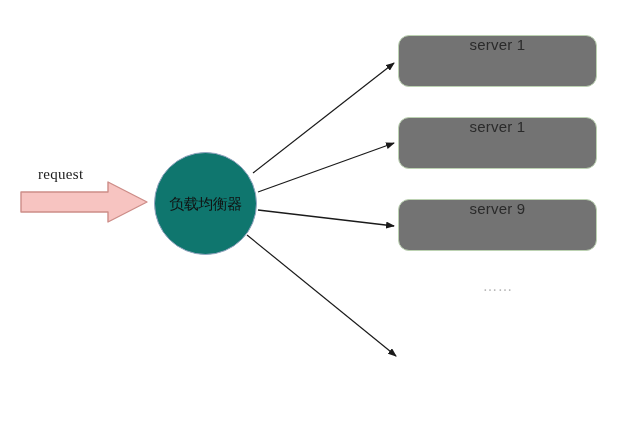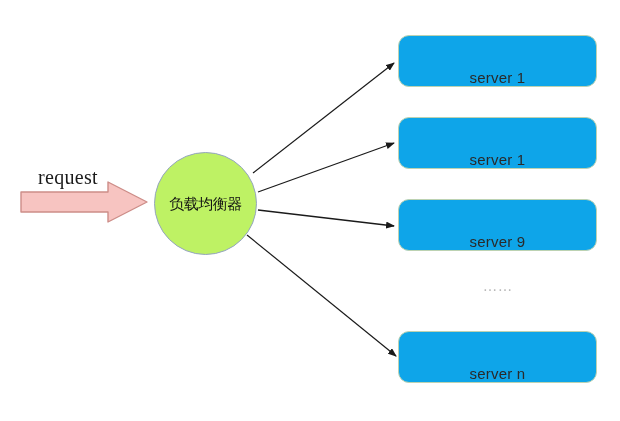--- a/index.html
+++ b/index.html
@@ -32,60 +32,60 @@
     left: 18px;
     top: 180px;
     width: 132px;
     height: 44px;
   }
   .request-label {
     position: absolute;
     left: 38px;
     top: 166px;
     font-family: "Liberation Serif", serif;
-    font-size: 20px;
+    font-size: 15px;
     color: #1b1b1b;
     letter-spacing: 0.3px;
     white-space: nowrap;
   }
   
   .lb-circle {
     position: absolute;
     left: 154px;
     top: 152px;
     width: 103px;
     height: 103px;
     border-radius: 50%;
-    background: #bef264;
+    background: #0f766e;
     border: 1px solid #94a4c0;
     box-sizing: border-box;
     display: flex;
     align-items: center;
     justify-content: center;
   }
   .lb-label {
     font-family: "DejaVu Sans", sans-serif;
     font-size: 15px;
     color: #111111;
     letter-spacing: -0.5px;
     white-space: nowrap;
     transform: translateY(1px);
   }
   
   .server-box {
     position: absolute;
     left: 398px;
     width: 199px;
     height: 52px;
-    background: #0ea5e9;
+    background: #737373;
     border: 1px solid #bcd2b2;
     border-radius: 11px;
     box-sizing: border-box;
     display: flex;
-    align-items: flex-end;
+    align-items: flex-start;
     justify-content: center;
   }
   .server-label {
     font-family: "Liberation Sans", sans-serif;
     font-size: 15px;
     color: #2a2a2a;
     letter-spacing: 0.2px;
     white-space: nowrap;
   }
   .box-1 { top: 35px; }
@@ -134,19 +134,16 @@
 
   <div class="server-box box-1">
     <span class="server-label">server 1</span>
   </div>
   <div class="server-box box-2">
     <span class="server-label">server 1</span>
   </div>
   <div class="server-box box-3">
     <span class="server-label">server 9</span>
   </div>
-  <div class="server-box box-4">
-    <span class="server-label">server n</span>
-  </div>
 
   <div class="ellipsis">……</div>
 
 </div>
 
 </body></html>

